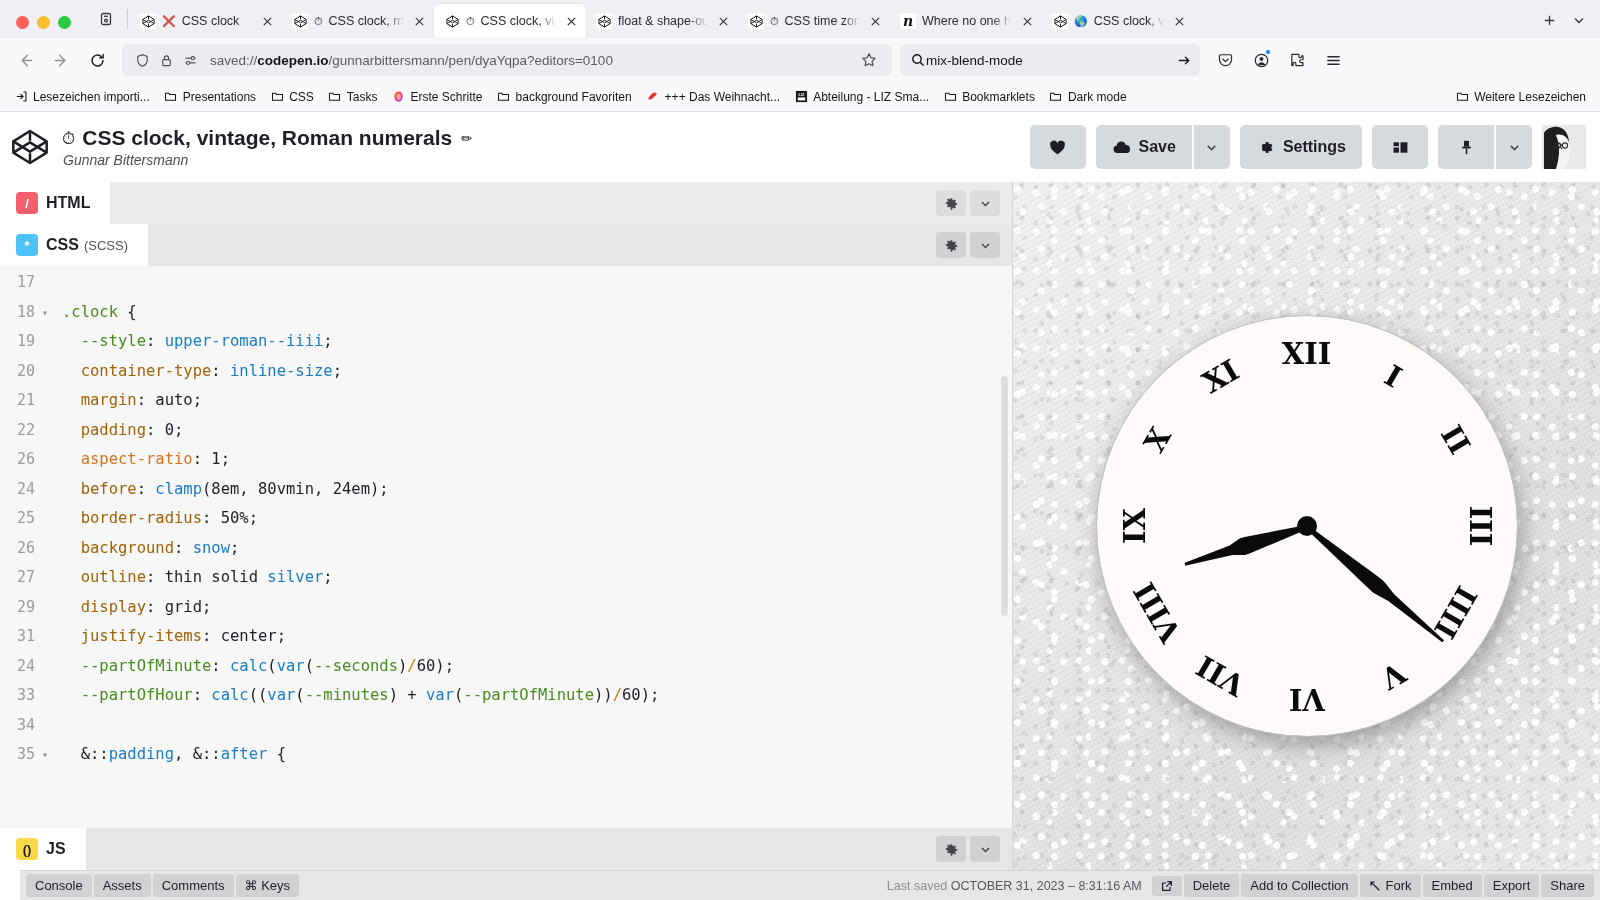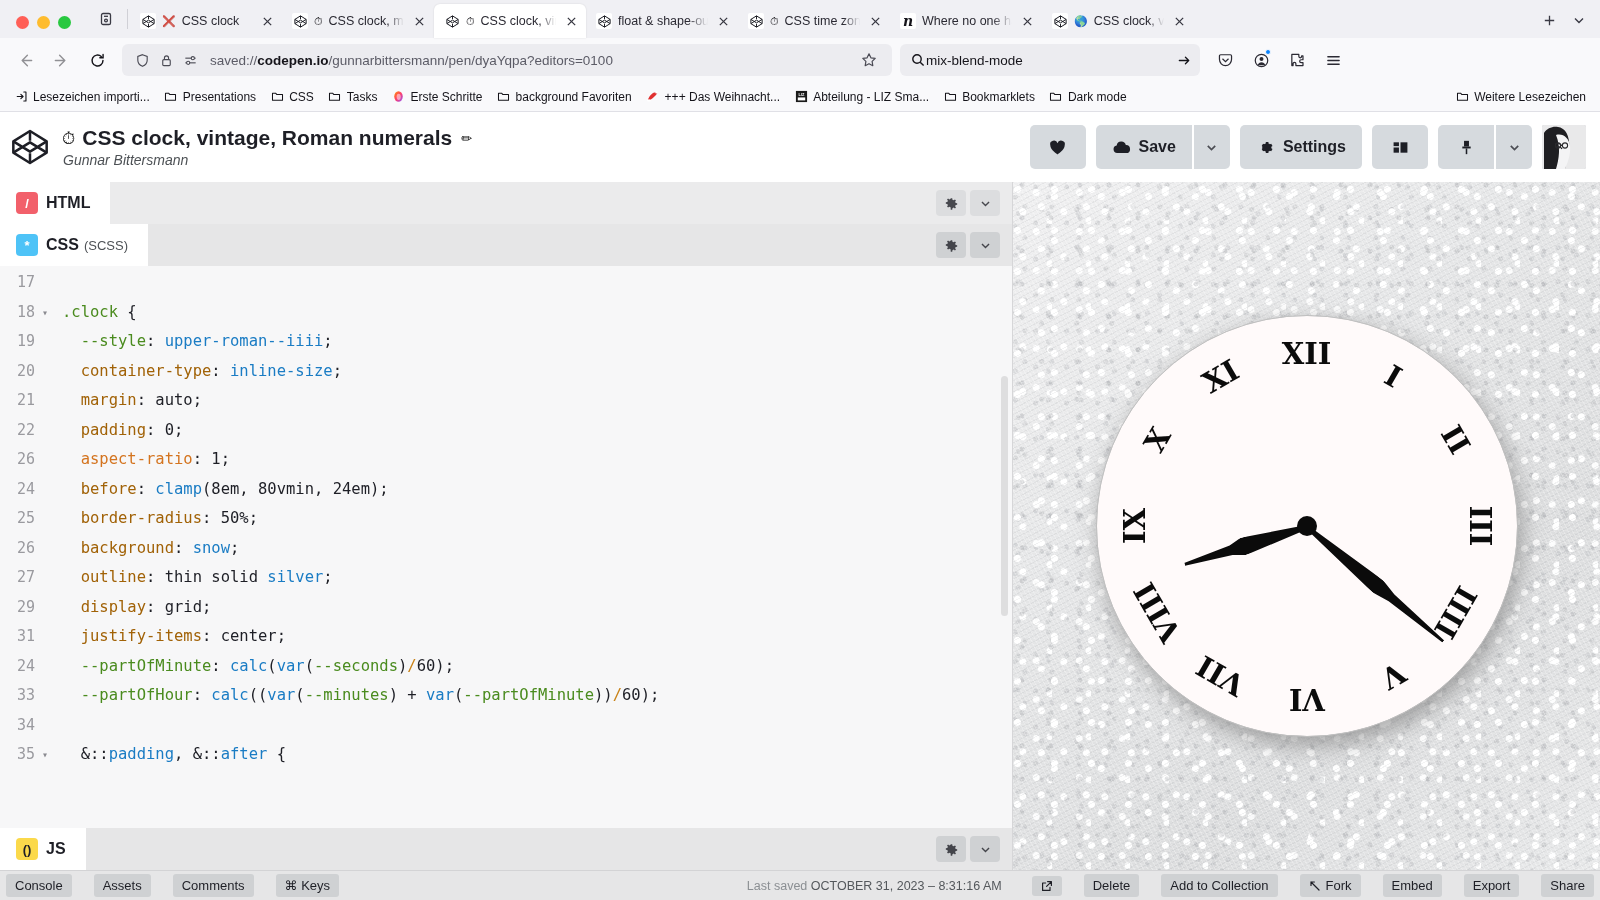--- a/index.html
+++ b/index.html
@@ -266,22 +266,23 @@
   .hand { position: absolute; left: 50%; top: 50%; transform-origin: 0 50%; }
   .hand .shape { position: absolute; left: 0; top: 50%; }
   .pivot {
     position: absolute; left: 50%; top: 50%; width: 20px; height: 20px;
     background: #0b0b0b; border-radius: 50%; transform: translate(-50%,-50%); z-index: 5;
   }
 
   
   .cp-footer {
     height: 30px; flex: 0 0 30px; background: #e6e6e7; display: flex;
-    align-items: center; padding: 0 6px; gap: 22px; font-size: 13px; color: #1e1f26;
+    align-items: center; padding: 0 6px; gap: 2px; font-size: 13px; color: #1e1f26;
     border-top: 1px solid #d3d3d5;
+    margin-left: 20px;
   }
   .fbtn {
     background: #cfd1d3; border-radius: 3px; padding: 4px 9px; font-size: 13px;
     color: #1e1f26; white-space: nowrap; display: flex; align-items: center; gap: 5px;
   }
   .fspacer { flex: 1 1 auto; }
   .savedtxt { font-size: 12.5px; color: #54585c; white-space: nowrap; margin-right: 8px; }
   .savedtxt .lbl { color: #8b8f93; }
   .fbtn svg { width: 12px; height: 12px; }
 </style>

